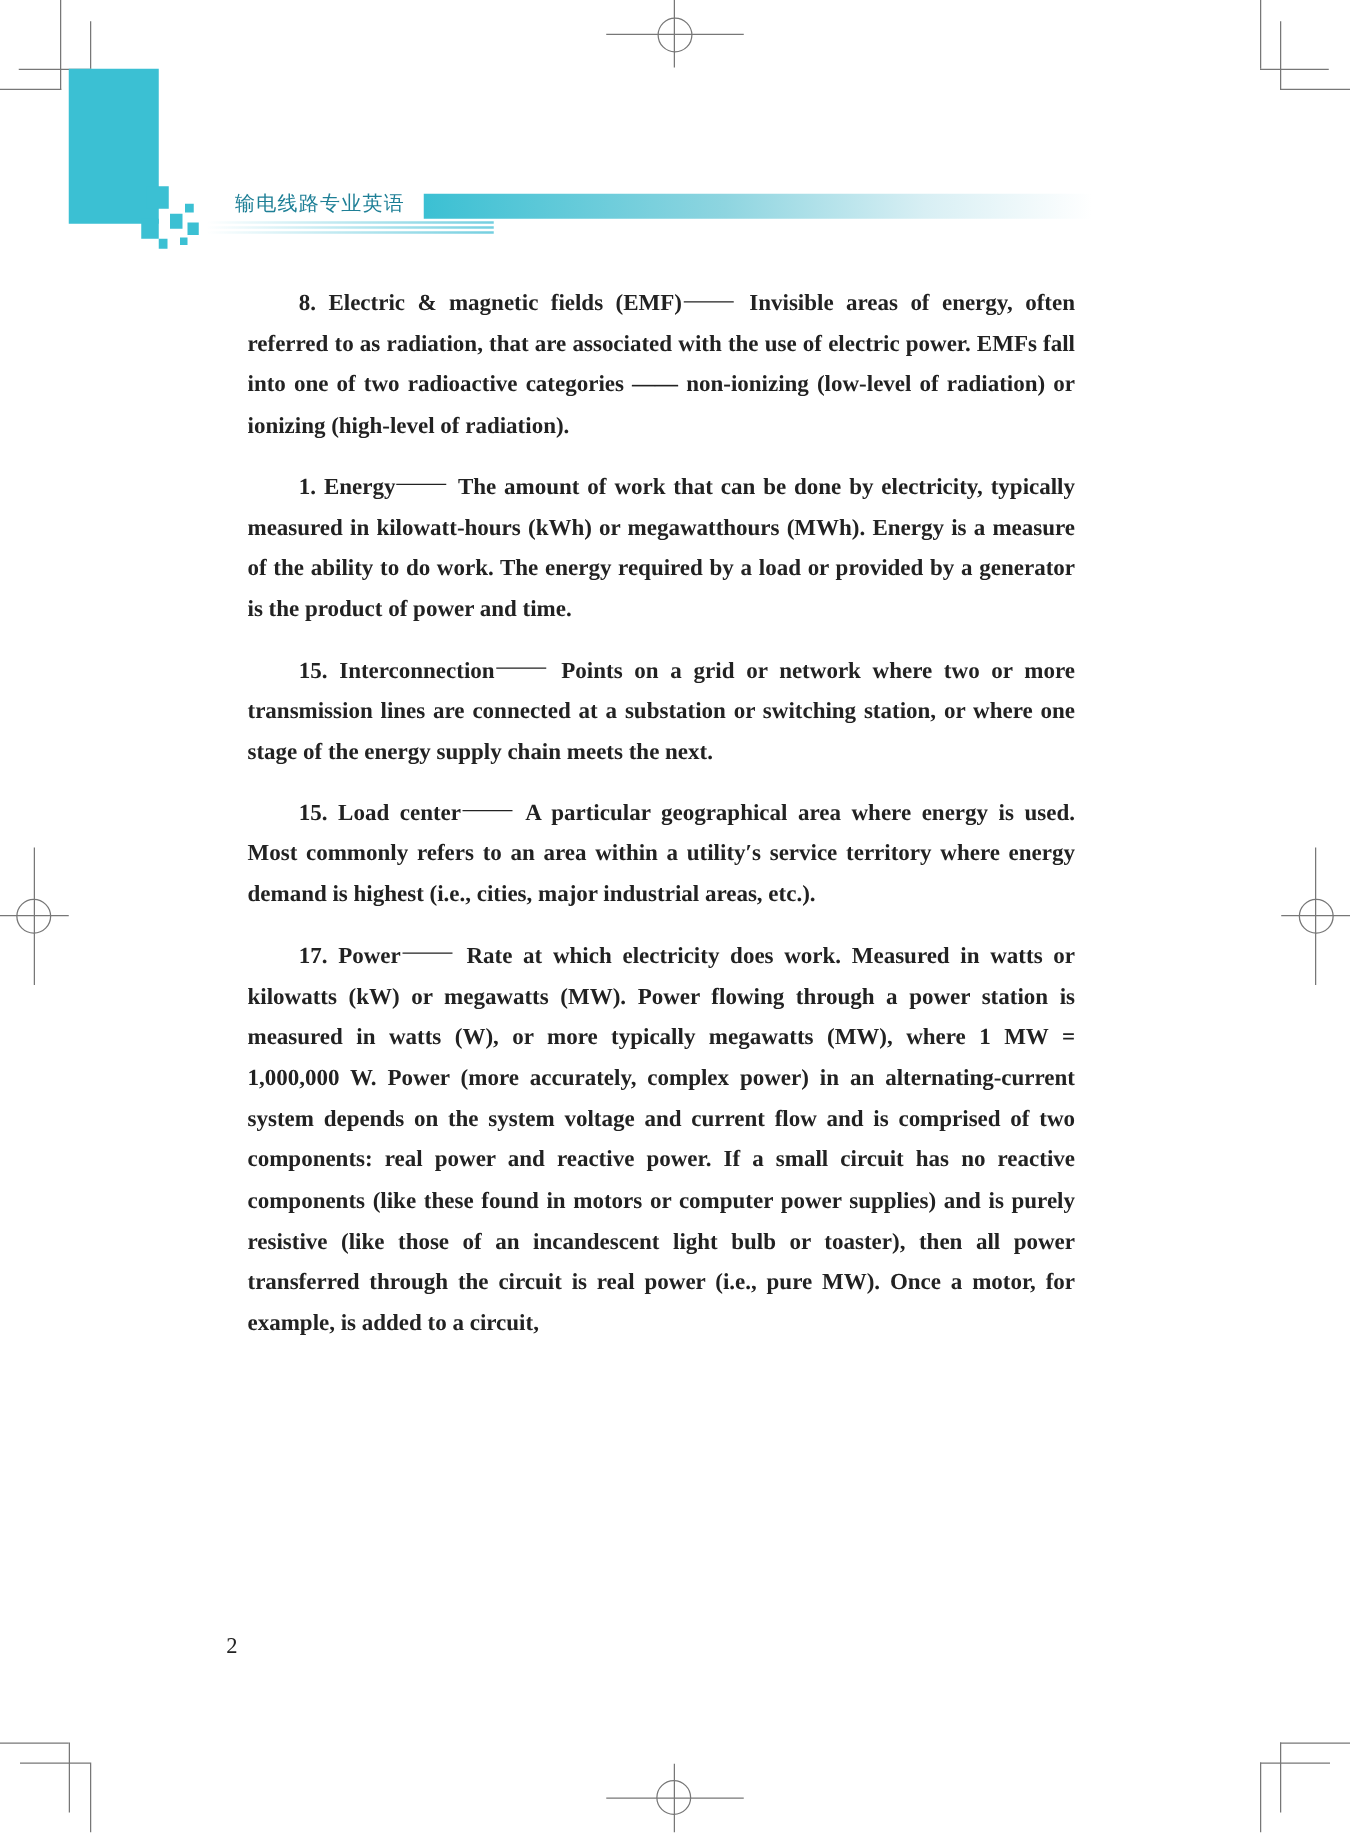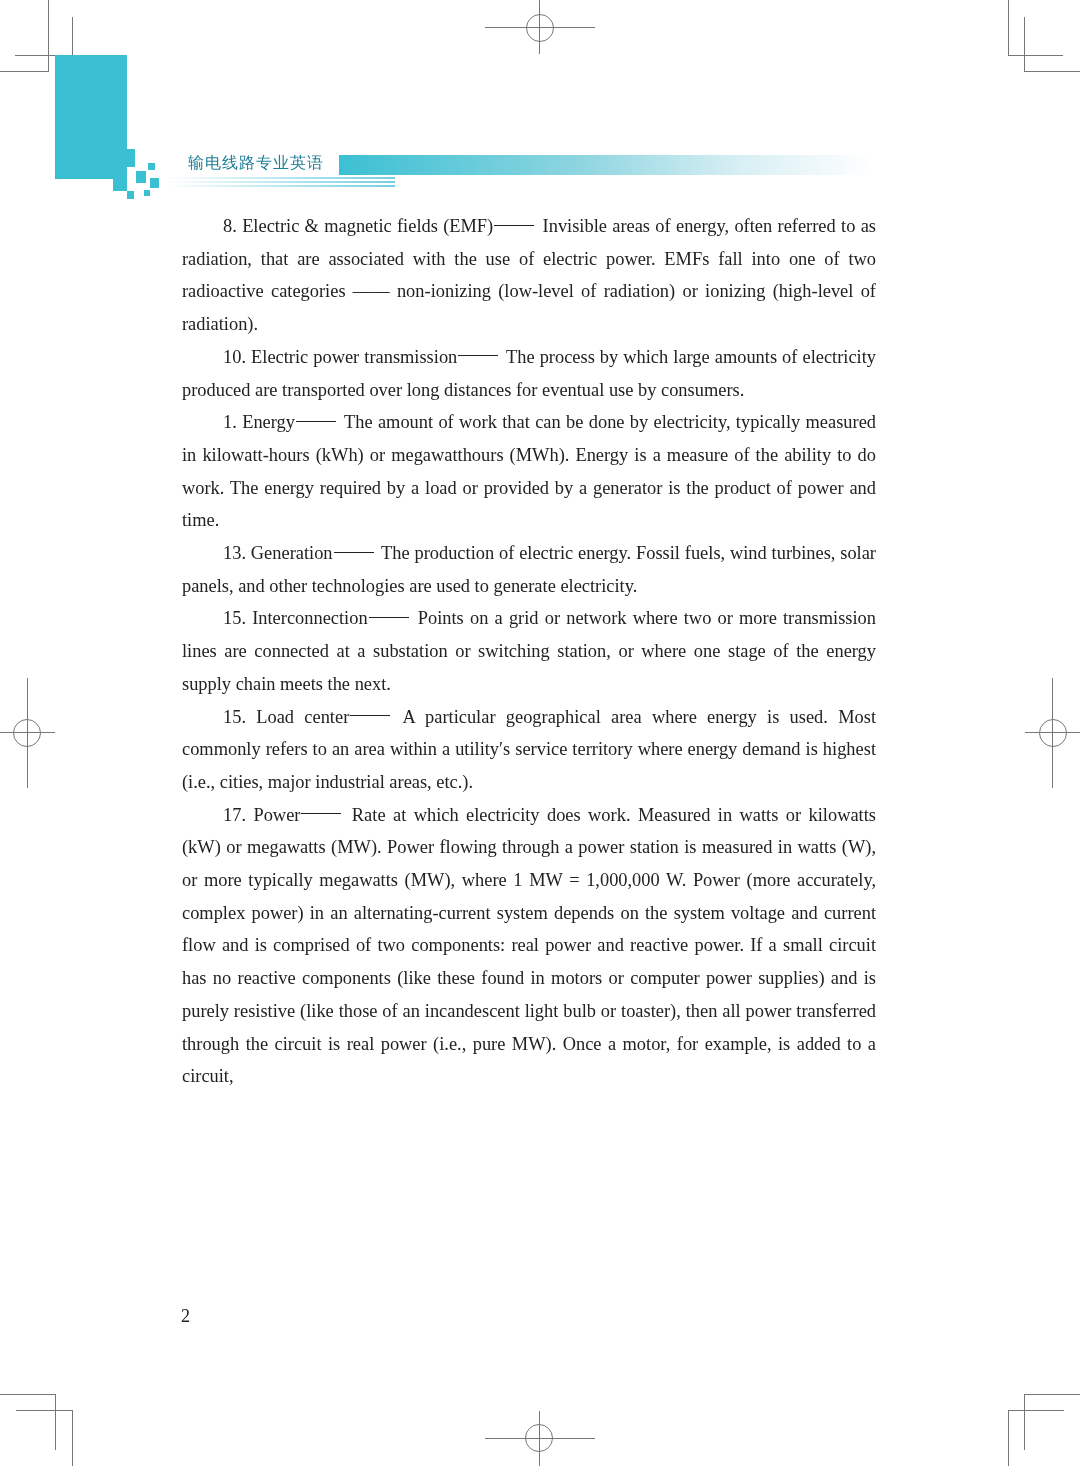--- a/index.html
+++ b/index.html
@@ -14,21 +14,21 @@
   .header-bar { left: 339px; top: 155px; width: 535px; height: 20px;
     background: linear-gradient(to right, #3bc0d3 0%, #8ed5e0 45%, #d8eff4 75%, rgba(255,255,255,0) 100%); }
   .header-lines { left: 165px; top: 177px; width: 230px; height: 10px;
     background:
       linear-gradient(to right, rgba(59,192,211,0), #74cfe0) 0 0/100% 2px no-repeat,
       linear-gradient(to right, rgba(59,192,211,0), #74cfe0) 0 4px/100% 2px no-repeat,
       linear-gradient(to right, rgba(59,192,211,0), #74cfe0) 0 8px/100% 2px no-repeat; }
 
   .body-text { left: 182px; top: 210px; width: 694px; font-family: "Liberation Serif", serif;
     font-size: 18.4px; line-height: 32.7px; color: #222; }
-  .body-text p { margin: 0; text-align: justify; text-indent: 41px; }
+  .body-text p { margin: 16px; text-align: justify; text-indent: 41px; font-weight: bold; }
   .dash { display: inline-block; width: 40px; height: 1px; background: #222; vertical-align: 0.35em; margin: 0 3px 0 1px; }
   .page-num { left: 181px; top: 1306px; font-family: "Liberation Serif", serif; font-size: 18px; color: #222; }
 </style>
 </head>
 <body>
 
 <div>
   <div class="mark" style="left:48px;top:0;width:1px;height:72px;"></div>
   <div class="mark" style="left:0;top:71px;width:49px;height:1px;"></div>
   <div class="mark" style="left:72px;top:17px;width:1px;height:38px;"></div>
@@ -82,21 +82,19 @@
   <div class="sq" style="left:150px;top:178px;width:9px;height:10px;"></div>
   <div class="sq" style="left:127px;top:191px;width:7px;height:8px;"></div>
   <div class="sq" style="left:144px;top:190px;width:6px;height:6px;"></div>
 </div>
 <div class="abs header-title">输电线路专业英语</div>
 <div class="abs header-bar"></div>
 <div class="abs header-lines"></div>
 
 <div class="abs body-text">
   <p><span>8.</span> <span>Electric &amp; magnetic fields (EMF)</span><span class="dash"></span> <span>Invisible areas of energy, often referred to as radiation, that are associated with the use of electric power. EMFs fall into one of two radioactive categories —— non-ionizing (low-level of radiation) or ionizing (high-level of radiation).</span></p>
-  <p><span>10.</span> <span>Electric power transmission</span><span class="dash"></span> <span>The process by which large amounts of electricity produced are transported over long distances for eventual use by consumers.</span></p>
   <p><span>1.</span> <span>Energy</span><span class="dash"></span> <span>The amount of work that can be done by electricity, typically measured in kilowatt-hours (kWh) or megawatthours (MWh). Energy is a measure of the ability to do work. The energy required by a load or provided by a generator is the product of power and time.</span></p>
-  <p><span>13.</span> <span>Generation</span><span class="dash"></span> <span>The production of electric energy. Fossil fuels, wind turbines, solar panels, and other technologies are used to generate electricity.</span></p>
   <p><span>15.</span> <span>Interconnection</span><span class="dash"></span> <span>Points on a grid or network where two or more transmission lines are connected at a substation or switching station, or where one stage of the energy supply chain meets the next.</span></p>
   <p><span>15.</span> <span>Load center</span><span class="dash"></span> <span>A particular geographical area where energy is used. Most commonly refers to an area within a utility′s service territory where energy demand is highest (i.e., cities, major industrial areas, etc.).</span></p>
   <p><span>17.</span> <span>Power</span><span class="dash"></span> <span>Rate at which electricity does work. Measured in watts or kilowatts (kW) or megawatts (MW). Power flowing through a power station is measured in watts (W), or more typically megawatts (MW), where 1 MW = 1,000,000 W. Power (more accurately, complex power) in an alternating-current system depends on the system voltage and current flow and is comprised of two components: real power and reactive power. If a small circuit has no reactive components (like these found in motors or computer power supplies) and is purely resistive (like those of an incandescent light bulb or toaster), then all power transferred through the circuit is real power (i.e., pure MW). Once a motor, for example, is added to a circuit,</span></p>
 </div>
 
 <div class="abs page-num">2</div>
 
 </body></html>

